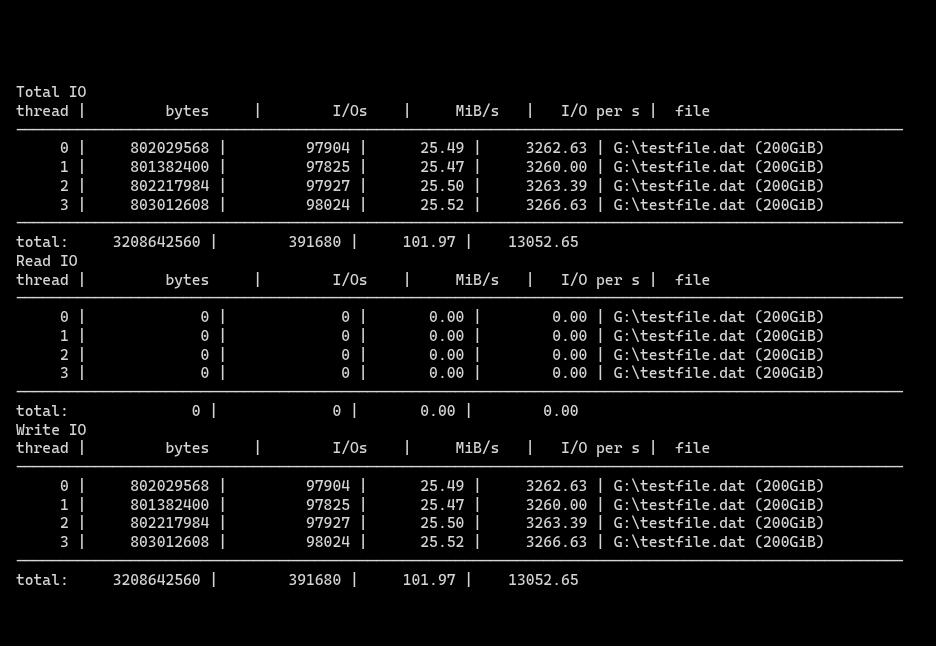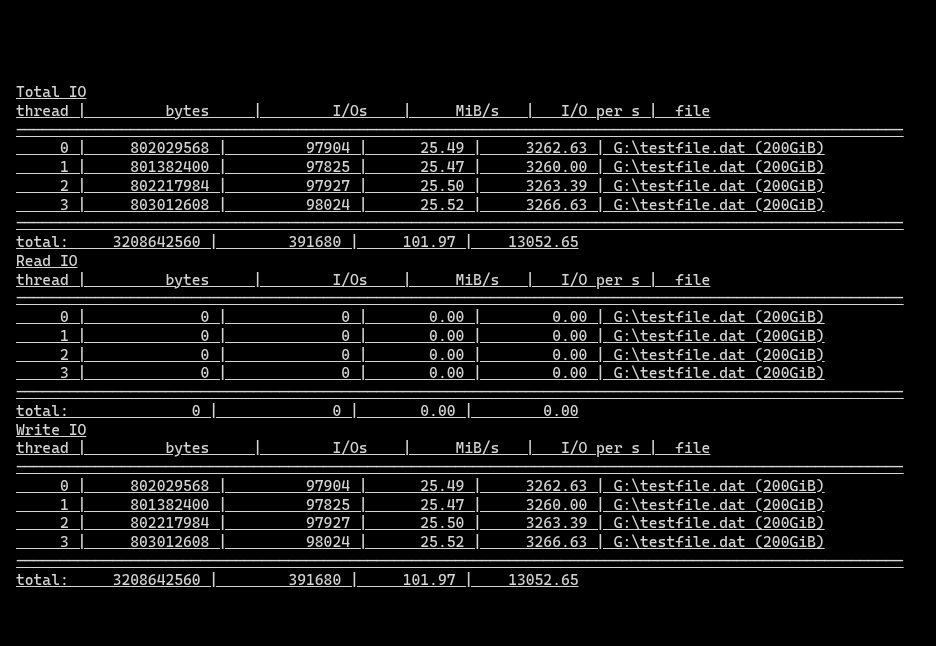--- a/index.html
+++ b/index.html
@@ -10,21 +10,20 @@
       font-family: "Cascadia Code", "Consolas", "Courier New", monospace;
       font-size: 15px;
       line-height: 1.25;
       white-space: pre;
       width: 936px;
       box-sizing: border-box;
     }
     .line {
       display: block;
       font-family: inherit;
-      text-decoration: underline;
     }
   </style>
 </head>
 <body>
 
 
 
 <div id="terminal-output"><span class="line">Total IO</span><span class="line">thread |         bytes     |        I/Os    |     MiB/s   |   I/O per s |  file</span><span class="line">-----------------------------------------------------------------------------------------------------</span><span class="line">     0 |     802029568 |         97904 |      25.49 |     3262.63 | G:\testfile.dat (200GiB)</span><span class="line">     1 |     801382400 |         97825 |      25.47 |     3260.00 | G:\testfile.dat (200GiB)</span><span class="line">     2 |     802217984 |         97927 |      25.50 |     3263.39 | G:\testfile.dat (200GiB)</span><span class="line">     3 |     803012608 |         98024 |      25.52 |     3266.63 | G:\testfile.dat (200GiB)</span><span class="line">-----------------------------------------------------------------------------------------------------</span><span class="line">total:     3208642560 |        391680 |     101.97 |    13052.65</span><span class="line"></span><span class="line">Read IO</span><span class="line">thread |         bytes     |        I/Os    |     MiB/s   |   I/O per s |  file</span><span class="line">-----------------------------------------------------------------------------------------------------</span><span class="line">     0 |             0 |             0 |       0.00 |        0.00 | G:\testfile.dat (200GiB)</span><span class="line">     1 |             0 |             0 |       0.00 |        0.00 | G:\testfile.dat (200GiB)</span><span class="line">     2 |             0 |             0 |       0.00 |        0.00 | G:\testfile.dat (200GiB)</span><span class="line">     3 |             0 |             0 |       0.00 |        0.00 | G:\testfile.dat (200GiB)</span><span class="line">-----------------------------------------------------------------------------------------------------</span><span class="line">total:              0 |             0 |       0.00 |        0.00</span><span class="line"></span><span class="line">Write IO</span><span class="line">thread |         bytes     |        I/Os    |     MiB/s   |   I/O per s |  file</span><span class="line">-----------------------------------------------------------------------------------------------------</span><span class="line">     0 |     802029568 |         97904 |      25.49 |     3262.63 | G:\testfile.dat (200GiB)</span><span class="line">     1 |     801382400 |         97825 |      25.47 |     3260.00 | G:\testfile.dat (200GiB)</span><span class="line">     2 |     802217984 |         97927 |      25.50 |     3263.39 | G:\testfile.dat (200GiB)</span><span class="line">     3 |     803012608 |         98024 |      25.52 |     3266.63 | G:\testfile.dat (200GiB)</span><span class="line">-----------------------------------------------------------------------------------------------------</span><span class="line">total:     3208642560 |        391680 |     101.97 |    13052.65</span></div>
 
 

